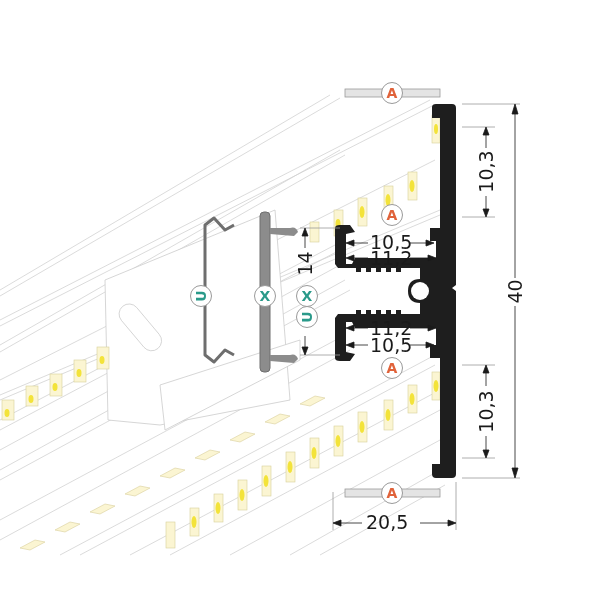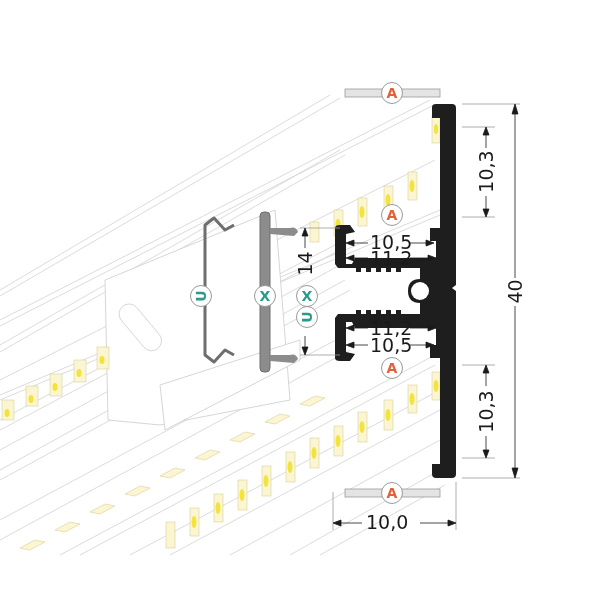--- a/index.html
+++ b/index.html
@@ -208,21 +208,21 @@
       <line x1="410" y1="345" x2="430" y2="345"></line>
     <path d="M346 345 L354 342 L354 348 Z"></path>
       <path d="M434 345 L426 342 L426 348 Z"></path>
   </g>
 </svg>
 
 <div class="html-label" style="left:370px;top:233px;">10,5</div>
 <div class="html-label" style="left:370px;top:249px;">11,2</div>
 <div class="html-label" style="left:370px;top:319px;">11,2</div>
 <div class="html-label" style="left:370px;top:336px;">10,5</div>
-<div class="html-label" style="left:366px;top:513px;">10,0</div>
+<div class="html-label" style="left:366px;top:513px;">20,5</div>
 
 <div class="html-label vert" style="left:503px;top:282px;width:24px;text-align:center;">40</div>
 <div class="html-label vert" style="left:460px;top:162px;width:52px;text-align:center;">10,3</div>
 <div class="html-label vert" style="left:460px;top:402px;width:52px;text-align:center;">10,3</div>
 <div class="html-label vert" style="left:291px;top:254px;width:28px;text-align:center;">14</div>
 
 <div class="badge" style="left:381px;top:82px;color:#e0623a;">A</div>
 <div class="badge" style="left:381px;top:204px;color:#e0623a;">A</div>
 <div class="badge" style="left:381px;top:357px;color:#e0623a;">A</div>
 <div class="badge" style="left:381px;top:482px;color:#e0623a;">A</div>

